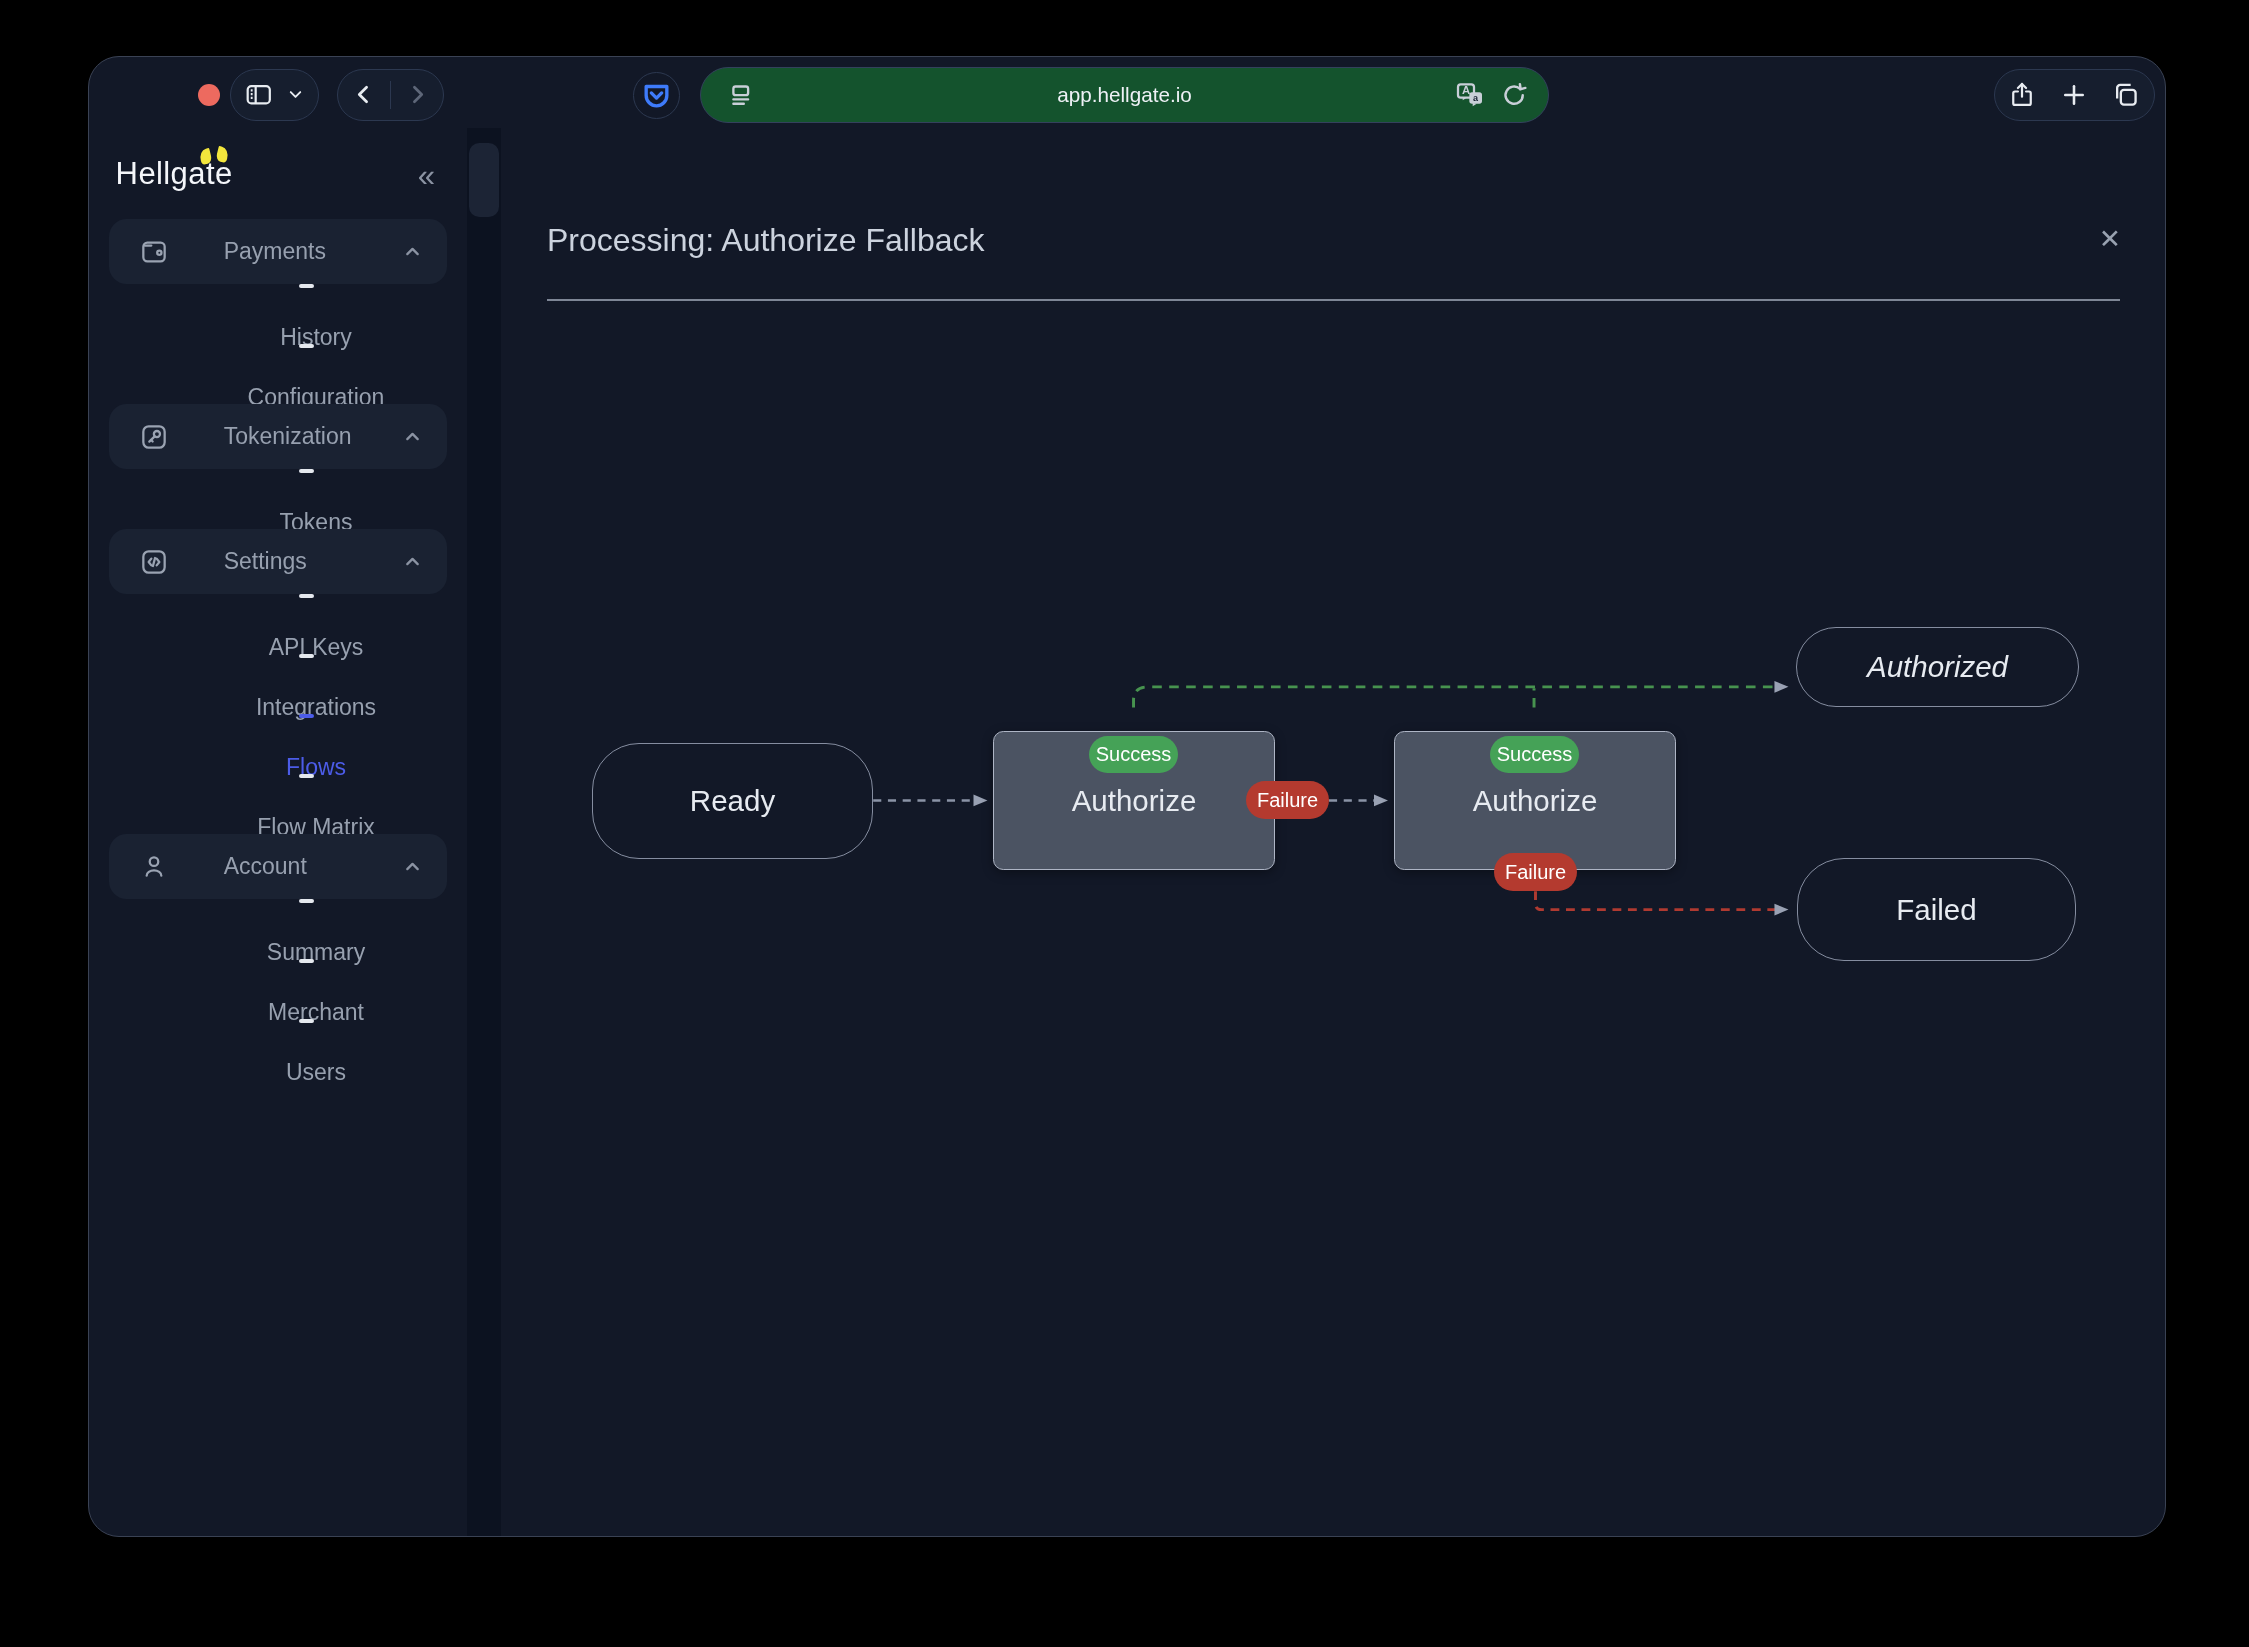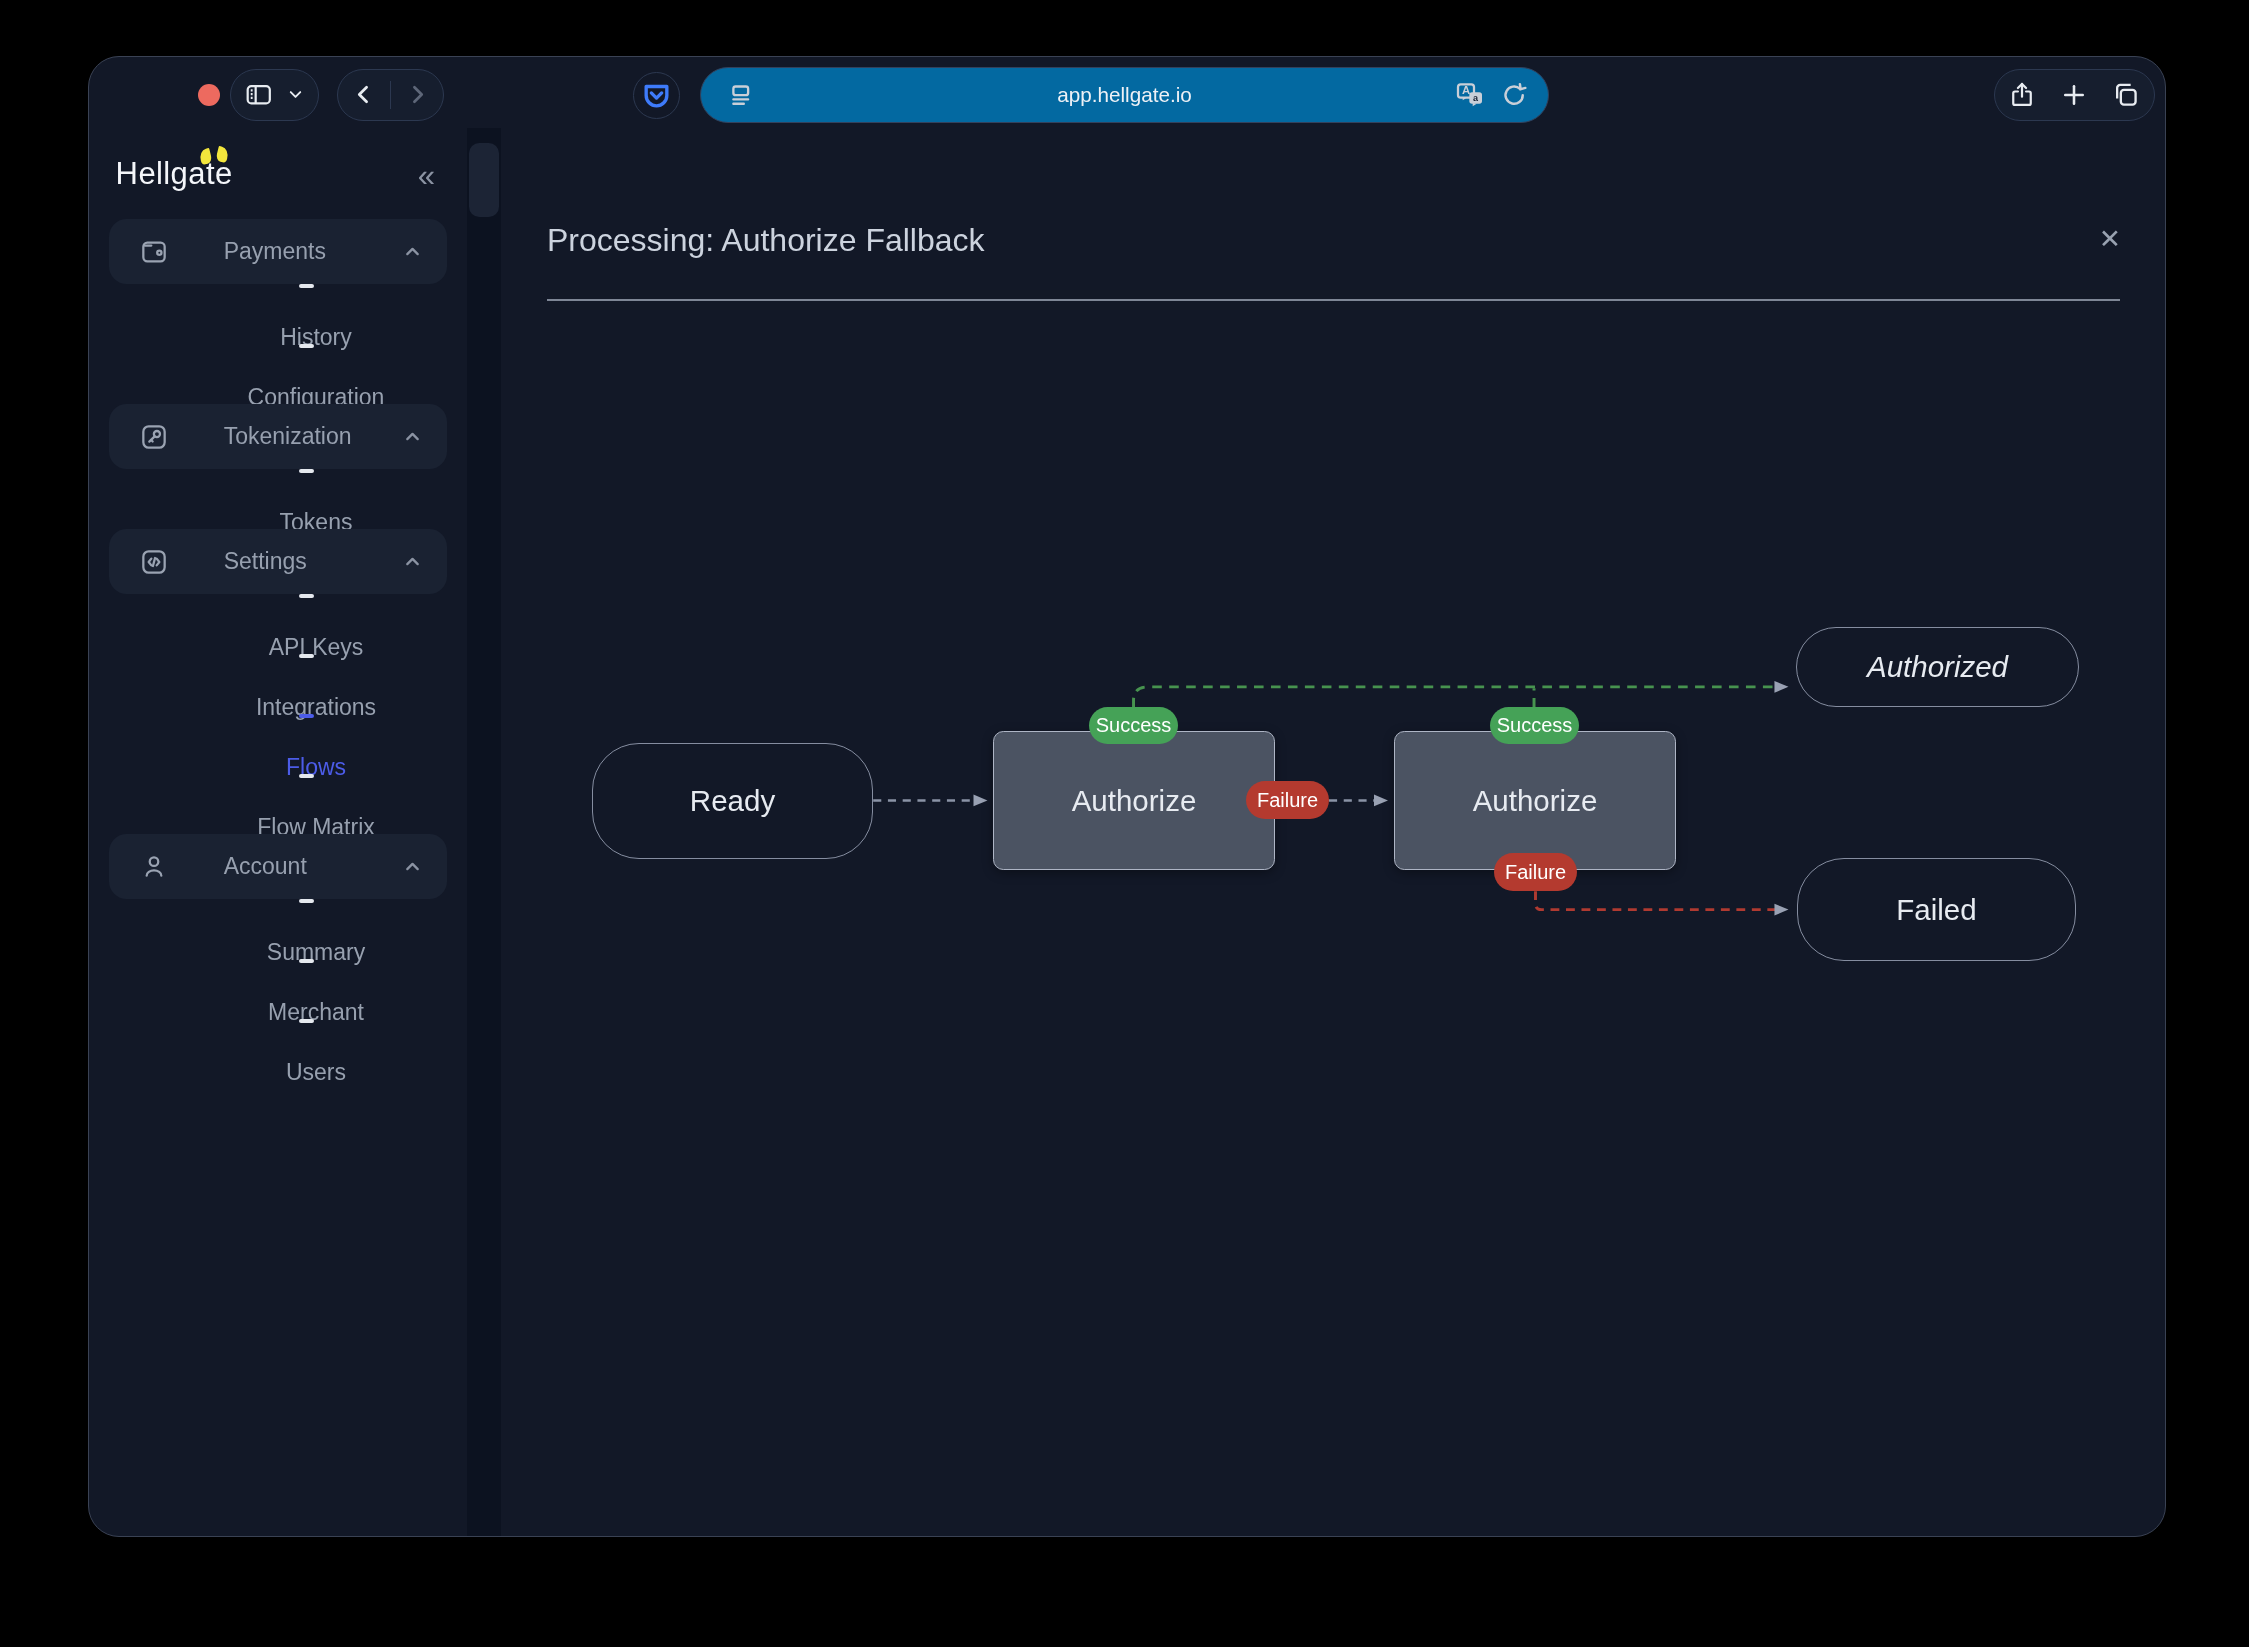--- a/index.html
+++ b/index.html
@@ -10,21 +10,21 @@
   #window{position:absolute;left:88px;top:56px;width:2078px;height:1481px;
     background:#121827;border:1.5px solid #3a4254;border-radius:31px;overflow:hidden;}
 
   
   #toolbar{position:absolute;left:0;top:0;width:100%;height:71px;}
   .tlight{position:absolute;top:26.6px;width:22px;height:22px;border-radius:50%;}
   .tb-pill{position:absolute;display:flex;align-items:center;justify-content:center;
     background:#161e2e;border:1.5px solid #2c3850;border-radius:26px;color:#d6dbe3;}
   .tb-icon{display:flex;align-items:center;justify-content:center;}
   #url-bar{position:absolute;left:611px;top:10.3px;width:849px;height:56px;
-    background:#0369a1;border:1.5px solid #33415c;border-radius:28px;
+    background:#14532d;border:1.5px solid #33415c;border-radius:28px;
     display:flex;align-items:center;color:#e8ecf1;}
   #url-text{position:absolute;left:0;right:0;text-align:center;font-size:20.7px;color:#eef1f6;}
   #ext-circle{position:absolute;left:544px;top:14.8px;width:47px;height:47px;border-radius:50%;
     border:1.5px solid #2c3850;display:flex;align-items:center;justify-content:center;}
 
   
   #sidebar{position:absolute;left:0;top:71px;width:378px;bottom:0;}
   #logo-row{position:relative;height:91px;padding:28px 0 0 26.6px;}
   #logo-text{font-size:31px;font-weight:500;color:#f4f6fa;letter-spacing:0.4px;}
   .horn{position:absolute;width:11px;height:14.8px;background:#f3e63c;}
@@ -52,21 +52,21 @@
 
   
   #edges{position:absolute;left:0;top:0;pointer-events:none;}
   .node{position:absolute;display:flex;align-items:center;justify-content:center;
     color:#e7ebf1;font-size:29.5px;}
   .node-pill{border:1.5px solid #858da0;border-radius:47px;background:transparent;}
   .node-box{background:#4b5362;border:1.5px solid #aeb5c5;border-radius:10.3px;
     box-shadow:0 3px 10.3px rgba(0,0,0,.35);}
   .badge{position:absolute;display:flex;align-items:center;justify-content:center;
     color:#fff;font-size:20px;border-radius:19px;}
-  .badge-success{background:#45a257;}
+  .badge-success{background:#45a257;margin-top:29px;}
   .badge-failure{background:#b43a2f;}
 </style>
 </head>
 <body>
 
 <div id="canvas">
   <div id="window">
 
     <div id="toolbar">
       <div class="tlight" style="left:109px;background:#ed6a5f;"></div>

